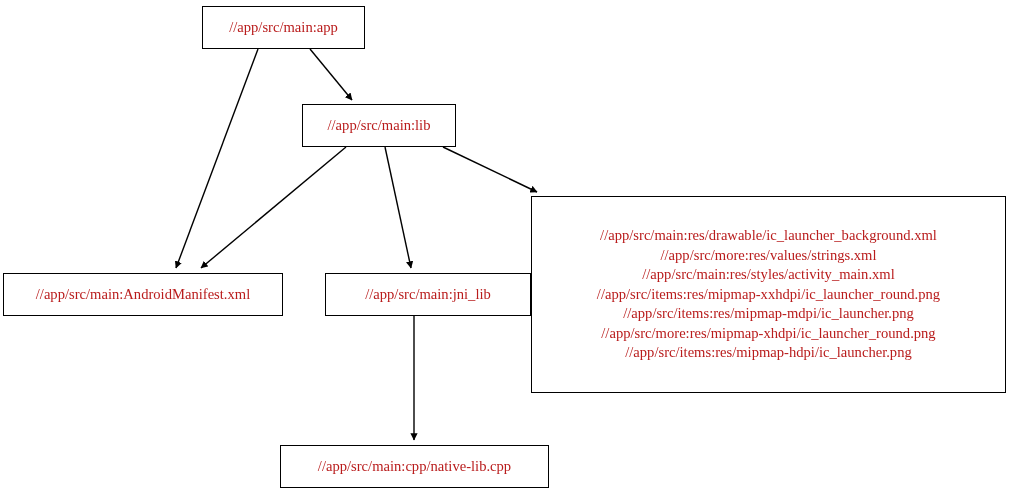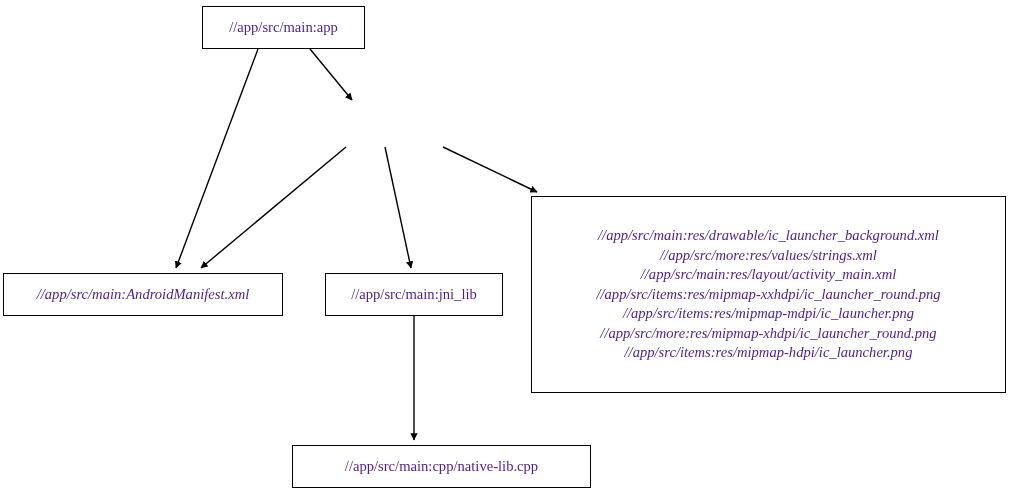--- a/index.html
+++ b/index.html
@@ -24,42 +24,41 @@
   }
   .graph-node {
     position: absolute;
     box-sizing: border-box;
     border: 1px solid #000000;
     background: #ffffff;
     display: flex;
     align-items: center;
     justify-content: center;
     text-align: center;
-    color: #4c1d95;
+    color: #b91c1c;
     font-size: 14.6px;
     line-height: 1.0;
     white-space: nowrap;
     z-index: 2;
   }
   .graph-node.multiline {
     white-space: normal;
     line-height: 19.6px;
     padding: 4px 12px;
-    font-style: italic;
   }
   .node-label {
     display: block;
     width: 100%;
   }
   
   #node-app        { left: 202px; top: 6px;   width: 163px; height: 43px; }
   #node-lib        { left: 302px; top: 104px; width: 154px; height: 43px; }
-  #node-manifest   { left: 3px;   top: 273px; width: 280px; height: 43px; font-style: italic; }
-  #node-jnilib     { left: 325px; top: 273px; width: 178px; height: 43px; }
-  #node-nativelib  { left: 292px; top: 445px; width: 299px; height: 43px; }
+  #node-manifest   { left: 3px;   top: 273px; width: 280px; height: 43px; }
+  #node-jnilib     { left: 325px; top: 273px; width: 206px; height: 43px; }
+  #node-nativelib  { left: 280px; top: 445px; width: 269px; height: 43px; }
   #node-resources  { left: 531px; top: 196px; width: 475px; height: 197px; }
 </style>
 </head>
 <body>
 
 <div id="graph-canvas">
 
   <svg id="edge-layer" viewBox="0 0 1018 496" xmlns="http://www.w3.org/2000/svg">
     <defs>
       <marker id="arrow" viewBox="0 0 10 10" refX="9.2" refY="5" markerWidth="5.2" markerHeight="5.2" orient="auto-start-reverse">
@@ -77,38 +76,41 @@
 
     <line x1="443" y1="147" x2="537" y2="192" stroke="#000000" stroke-width="1.4" marker-end="url(#arrow)"></line>
 
     <line x1="414" y1="316" x2="414" y2="440" stroke="#000000" stroke-width="1.4" marker-end="url(#arrow)"></line>
   </svg>
 
   <div class="graph-node" id="node-app">
     <span class="node-label">//app/src/main:app</span>
   </div>
 
+  <div class="graph-node" id="node-lib">
+    <span class="node-label">//app/src/main:lib</span>
+  </div>
 
   <div class="graph-node" id="node-manifest">
     <span class="node-label">//app/src/main:AndroidManifest.xml</span>
   </div>
 
   <div class="graph-node" id="node-jnilib">
     <span class="node-label">//app/src/main:jni_lib</span>
   </div>
 
   <div class="graph-node" id="node-nativelib">
     <span class="node-label">//app/src/main:cpp/native-lib.cpp</span>
   </div>
 
   <div class="graph-node multiline" id="node-resources">
     <div class="node-label">
       <div>//app/src/main:res/drawable/ic_launcher_background.xml</div>
       <div>//app/src/more:res/values/strings.xml</div>
-      <div>//app/src/main:res/layout/activity_main.xml</div>
+      <div>//app/src/main:res/styles/activity_main.xml</div>
       <div>//app/src/items:res/mipmap-xxhdpi/ic_launcher_round.png</div>
       <div>//app/src/items:res/mipmap-mdpi/ic_launcher.png</div>
       <div>//app/src/more:res/mipmap-xhdpi/ic_launcher_round.png</div>
       <div>//app/src/items:res/mipmap-hdpi/ic_launcher.png</div>
     </div>
   </div>
 
 </div>
 
 </body></html>

